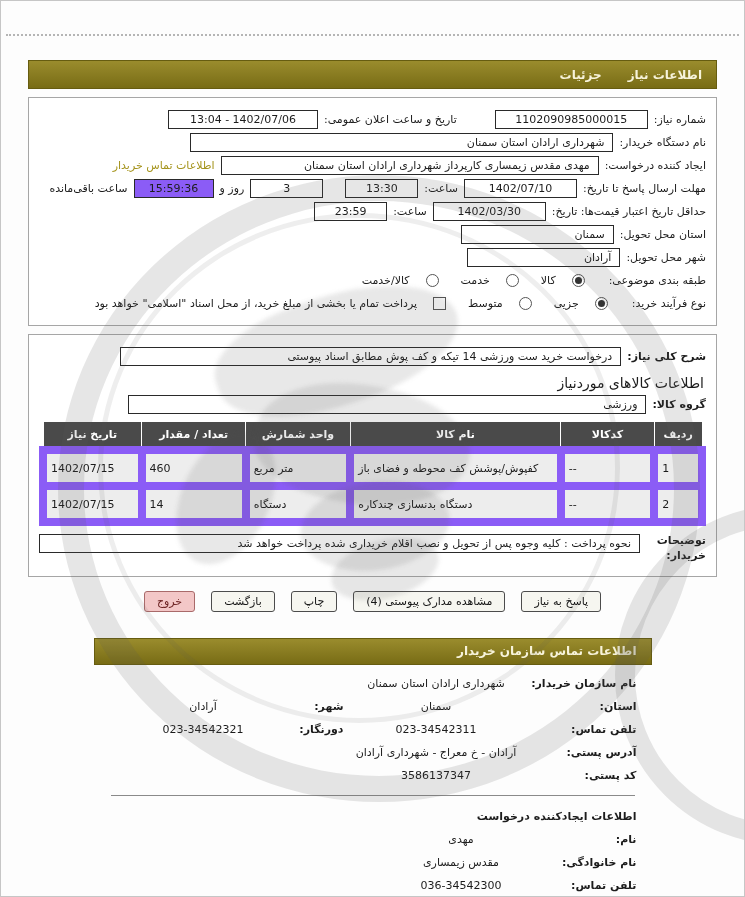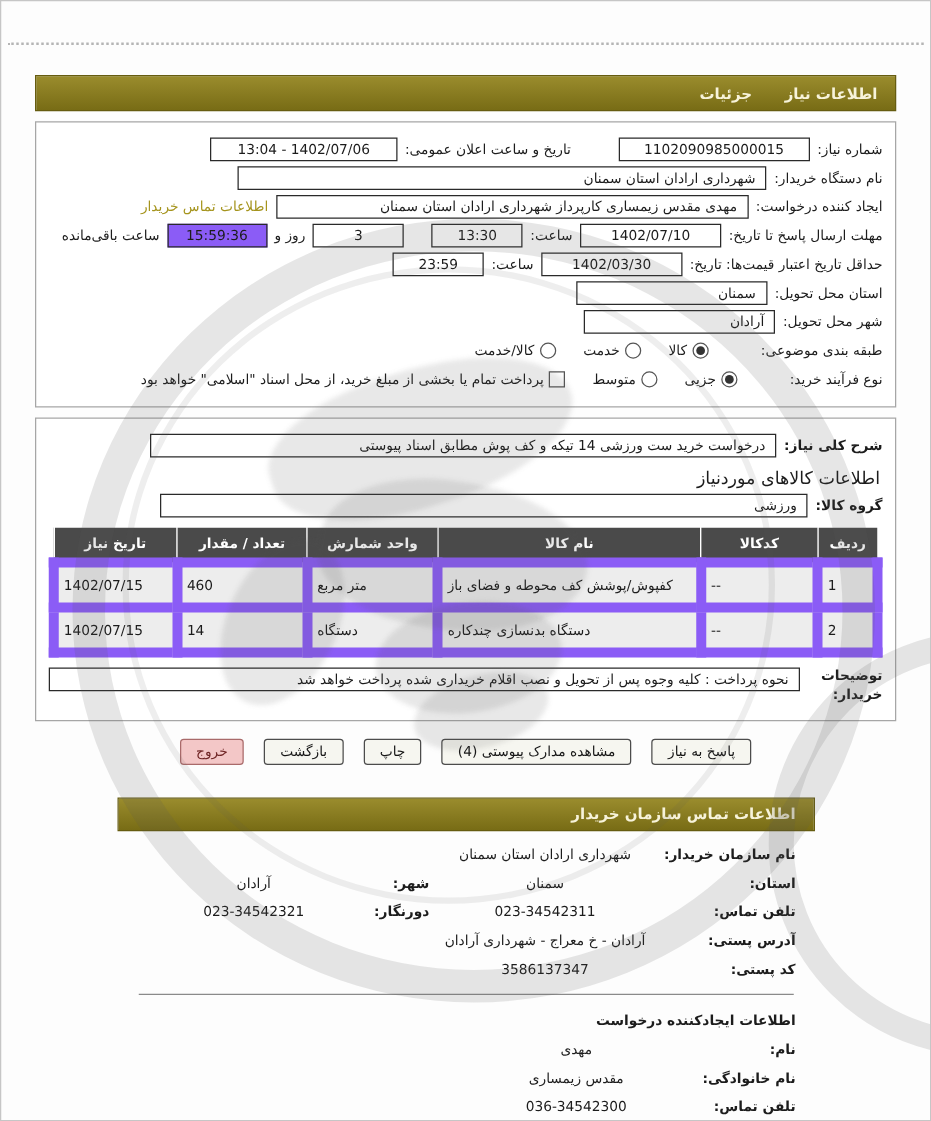--- a/index.html
+++ b/index.html
@@ -29,25 +29,25 @@
   .bold{font-weight:bold}
   .ibox{
     border:1px solid #2a2a2a;background:#fff;height:17px;padding:0 8px;
     display:inline-flex;align-items:center;overflow:hidden;white-space:nowrap;
   }
   .num{direction:ltr;justify-content:center}
   .w55{width:55px}.w60{width:62px}.w95{width:95px}.w130{width:132px}.w135{width:135px}
   .w360{width:360px}.w405{width:405px}.w480{width:483px}.w500{width:500px}.w600{width:602px}
   .time-left{background:#8b5cf6}
   .gap-before{margin-right:32px}
-  .gap-after{margin-left:36px}
+  .gap-after{margin-left:18px}
   .gap-sm{margin-right:16px}
   .gold-link{color:#a5941d;cursor:pointer;white-space:nowrap}
 
-  .opt{display:inline-flex;align-items:center;gap:4px;margin-left:16px}
+  .opt{display:inline-flex;align-items:center;gap:16px;margin-left:16px}
   .radio{width:11px;height:11px;border:1px solid #555;border-radius:50%;background:#fff;position:relative;display:inline-block;flex:0 0 auto}
   .radio.sel::after{content:"";position:absolute;inset:2px;border-radius:50%;background:#333}
   .cbox{width:11px;height:11px;border:1px solid #555;background:#fff;display:inline-block;flex:0 0 auto}
 
   .goods-title{font-weight:normal;font-size:14px;margin:9px 2px 3px}
 
   .gtable{width:100%;border-collapse:collapse;margin:7px 0 4px;font-size:11px}
   .gtable th{
     background:#4a4a4a;color:#fff;font-weight:bold;height:20px;
     border:1px solid #fff;padding:2px 4px;white-space:nowrap;

